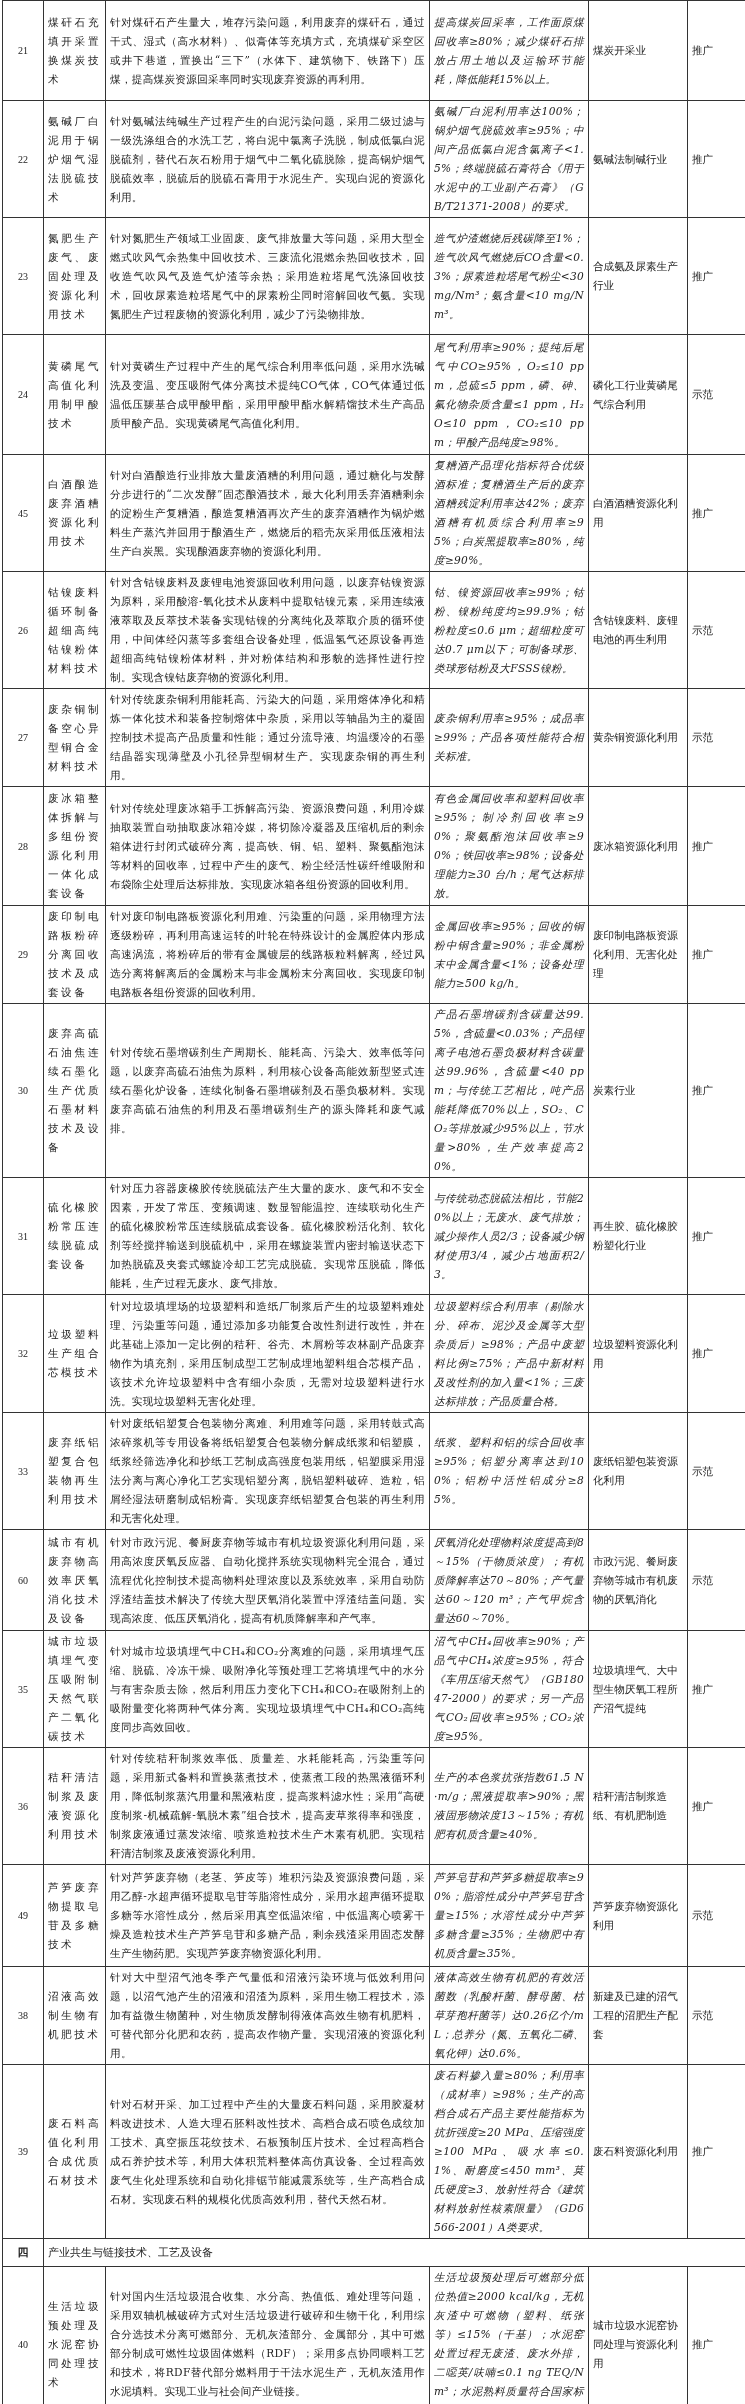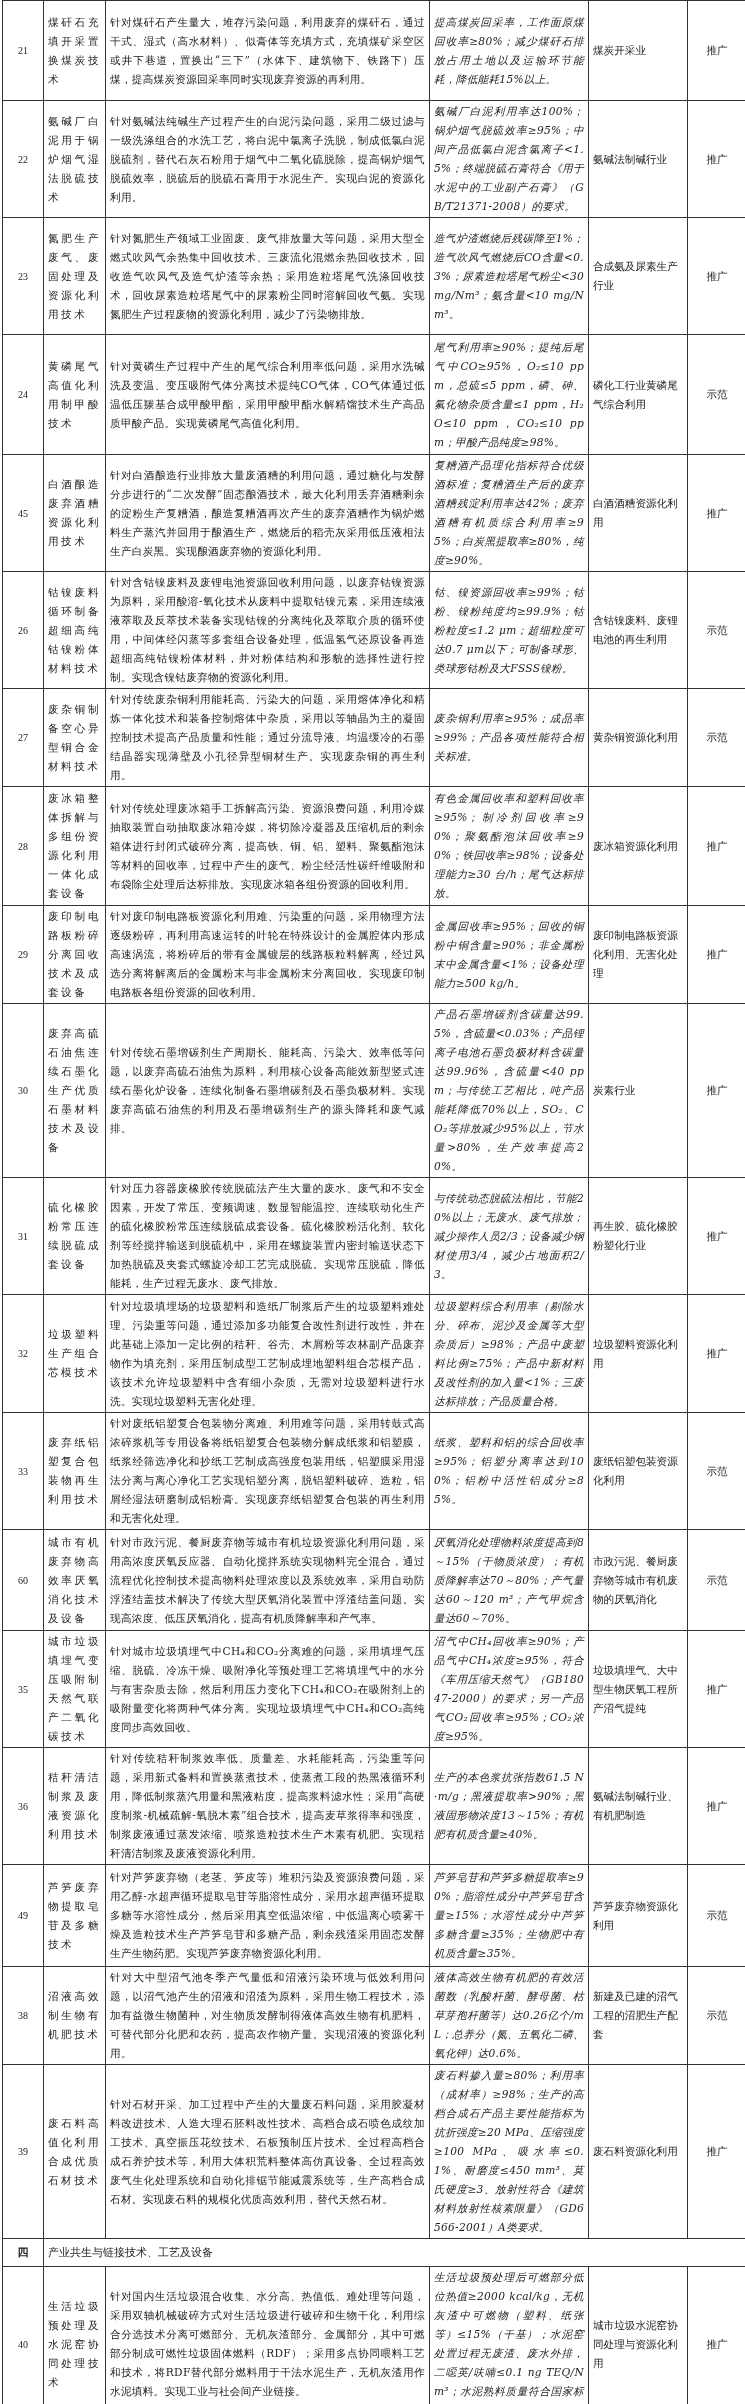--- a/index.html
+++ b/index.html
@@ -13,21 +13,21 @@
     border: 1.5px solid #333;
     vertical-align: middle;
     padding: 1px 4px;
     word-break: break-all;
   }
   td.c-no { width: 32px; text-align: center; padding: 0; font-family: "Liberation Serif", serif; font-size: 10px; }
   td.c-name { width: 53px; text-align: justify; letter-spacing: 2.5px; padding: 2px 3px 2px 6px; }
   td.c-desc { width: 315px; text-align: justify; letter-spacing: 0.3px; margin-top: 12px; }
   td.c-ind { width: 150px; text-align: justify; letter-spacing: 0.3px; font-style: italic; }
   td.c-scope { width: 90px; padding: 1px 6px; }
-  td.c-type { width: 50px; text-align: center; }
+  td.c-type { width: 50px; }
   tr.section td { font-weight: normal; height: 25px; font-family: "DejaVu Sans", sans-serif; font-size: 11px; }
   tr.section td.c-no { font-weight: bold; }
 </style>
 </head>
 <body>
 
 <table class="tech">
   <tbody id="tbody">
   <tr style="height: 100px;">
     <td class="c-no">21</td>
@@ -71,21 +71,21 @@
     <td class="c-desc">针对白酒酿造行业排放大量废酒糟的利用问题，通过糖化与发酵分步进行的“二次发酵”固态酿酒技术，最大化利用丢弃酒糟剩余的淀粉生产复糟酒，酿造复糟酒再次产生的废弃酒糟作为锅炉燃料生产蒸汽并回用于酿酒生产，燃烧后的稻壳灰采用低压液相法生产白炭黑。实现酿酒废弃物的资源化利用。</td>
     <td class="c-ind">复糟酒产品理化指标符合优级酒标准；复糟酒生产后的废弃酒糟残淀利用率达42%；废弃酒糟有机质综合利用率≥95%；白炭黑提取率≥80%，纯度≥90%。</td>
     <td class="c-scope">白酒酒糟资源化利用</td>
     <td class="c-type">推广</td>
   </tr>
 
   <tr style="height: 113px;">
     <td class="c-no">26</td>
     <td class="c-name">钴镍废料循环制备超细高纯钴镍粉体材料技术</td>
     <td class="c-desc">针对含钴镍废料及废锂电池资源回收利用问题，以废弃钴镍资源为原料，采用酸溶-氧化技术从废料中提取钴镍元素，采用连续液液萃取及反萃技术装备实现钴镍的分离纯化及萃取介质的循环使用，中间体经闪蒸等多套组合设备处理，低温氢气还原设备再造超细高纯钴镍粉体材料，并对粉体结构和形貌的选择性进行控制。实现含镍钴废弃物的资源化利用。</td>
-    <td class="c-ind">钴、镍资源回收率≥99%；钴粉、镍粉纯度均≥99.9%；钴粉粒度≤1.2 μm；超细粒度可达0.7 μm以下；可制备球形、类球形钴粉及大FSSS镍粉。</td>
+    <td class="c-ind">钴、镍资源回收率≥99%；钴粉、镍粉纯度均≥99.9%；钴粉粒度≤0.6 μm；超细粒度可达0.7 μm以下；可制备球形、类球形钴粉及大FSSS镍粉。</td>
     <td class="c-scope">含钴镍废料、废锂电池的再生利用</td>
     <td class="c-type">示范</td>
   </tr>
 
   <tr style="height: 97px;">
     <td class="c-no">27</td>
     <td class="c-name">废杂铜制备空心异型铜合金材料技术</td>
     <td class="c-desc">针对传统废杂铜利用能耗高、污染大的问题，采用熔体净化和精炼一体化技术和装备控制熔体中杂质，采用以等轴晶为主的凝固控制技术提高产品质量和性能；通过分流导液、均温缓冷的石墨结晶器实现薄壁及小孔径异型铜材生产。实现废杂铜的再生利用。</td>
     <td class="c-ind">废杂铜利用率≥95%；成品率≥99%；产品各项性能符合相关标准。</td>
     <td class="c-scope">黄杂铜资源化利用</td>
@@ -162,21 +162,21 @@
     <td class="c-ind">沼气中CH₄回收率≥90%；产品气中CH₄浓度≥95%，符合《车用压缩天然气》（GB18047-2000）的要求；另一产品气CO₂回收率≥95%；CO₂浓度≥95%。</td>
     <td class="c-scope">垃圾填埋气、大中型生物厌氧工程所产沼气提纯</td>
     <td class="c-type">推广</td>
   </tr>
 
   <tr style="height: 105px;">
     <td class="c-no">36</td>
     <td class="c-name">秸秆清洁制浆及废液资源化利用技术</td>
     <td class="c-desc">针对传统秸秆制浆效率低、质量差、水耗能耗高，污染重等问题，采用新式备料和置换蒸煮技术，使蒸煮工段的热黑液循环利用，降低制浆蒸汽用量和黑液粘度，提高浆料滤水性；采用“高硬度制浆-机械疏解-氧脱木素”组合技术，提高麦草浆得率和强度，制浆废液通过蒸发浓缩、喷浆造粒技术生产木素有机肥。实现秸秆清洁制浆及废液资源化利用。</td>
     <td class="c-ind">生产的本色浆抗张指数61.5 N·m/g；黑液提取率&gt;90%；黑液固形物浓度13～15%；有机肥有机质含量≥40%。</td>
-    <td class="c-scope">氨碱法制碱行业、有机肥制造</td>
+    <td class="c-scope">秸秆清洁制浆造纸、有机肥制造</td>
     <td class="c-type">推广</td>
   </tr>
 
   <tr style="height: 102px;">
     <td class="c-no">49</td>
     <td class="c-name">芦笋废弃物提取皂苷及多糖技术</td>
     <td class="c-desc">针对芦笋废弃物（老茎、笋皮等）堆积污染及资源浪费问题，采用乙醇-水超声循环提取皂苷等脂溶性成分，采用水超声循环提取多糖等水溶性成分，然后采用真空低温浓缩，中低温离心喷雾干燥及造粒技术生产芦笋皂苷和多糖产品，剩余残渣采用固态发酵生产生物药肥。实现芦笋废弃物资源化利用。</td>
     <td class="c-ind">芦笋皂苷和芦笋多糖提取率≥90%；脂溶性成分中芦笋皂苷含量≥15%；水溶性成分中芦笋多糖含量≥35%；生物肥中有机质含量≥35%。</td>
     <td class="c-scope">芦笋废弃物资源化利用</td>
     <td class="c-type">示范</td>

